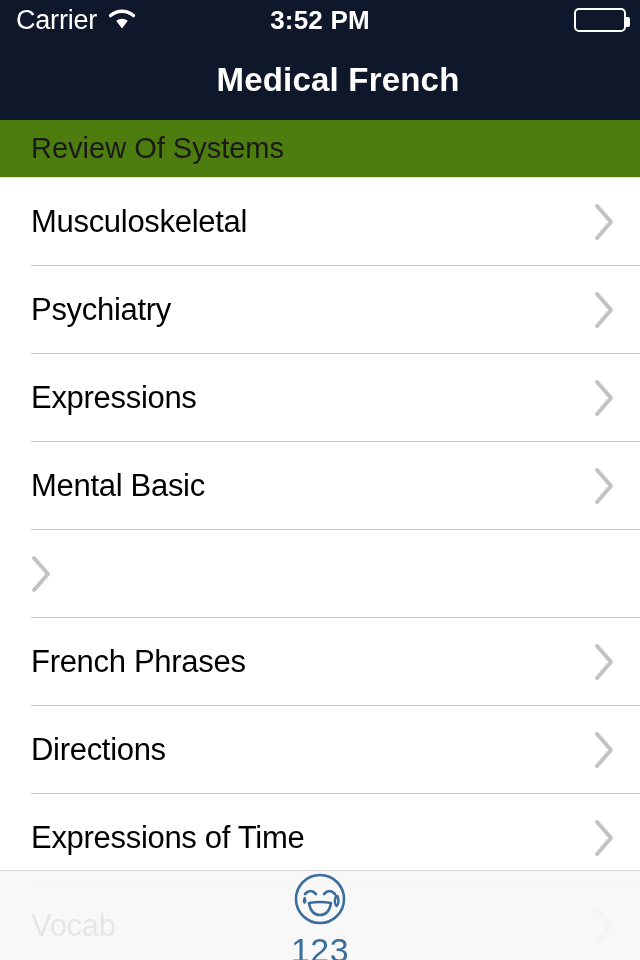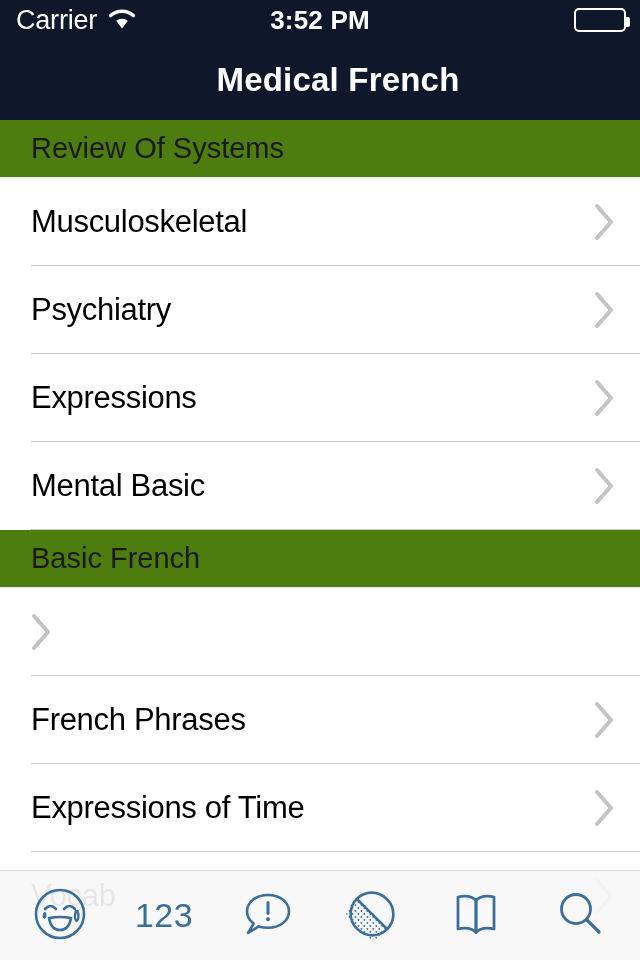--- a/index.html
+++ b/index.html
@@ -110,20 +110,21 @@
   .toolbar {
     position:absolute;
     left:0; right:0; bottom:0;
     height:90px;
     background:rgba(248,248,248,0.93);
     border-top:1px solid #d8d8d8;
     display:flex; align-items:center;
     justify-content:space-around;
     padding:0 8px;
     z-index:10;
+    flex-direction:column;
   }
   .tb-item {
     flex:1 1 0;
     display:flex; align-items:center; justify-content:center;
     height:90px;
     color:#3b6e9c;
   }
   .tb-num {
     font-size:34px;
     color:#3b6e9c;
@@ -191,31 +192,39 @@
       </div>
       <div class="row">
         <span class="row-label">Mental Basic</span>
         <span>
           <svg class="chevron" viewBox="0 0 22 38">
             <path d="M3 3 L17 19 L3 35" stroke="#c2c2c7" stroke-width="4" fill="none" stroke-linecap="round" stroke-linejoin="round"></path>
           </svg>
         </span>
         <div class="row-sep"></div>
       </div>
-      <div class="section-header">Basic French</div>
       <div class="row">
         <span>
           <svg class="chevron" viewBox="0 0 22 38">
             <path d="M3 3 L17 19 L3 35" stroke="#c2c2c7" stroke-width="4" fill="none" stroke-linecap="round" stroke-linejoin="round"></path>
           </svg>
         </span>
         <div class="row-sep"></div>
       </div>
       <div class="row">
         <span class="row-label">French Phrases</span>
+        <span>
+          <svg class="chevron" viewBox="0 0 22 38">
+            <path d="M3 3 L17 19 L3 35" stroke="#c2c2c7" stroke-width="4" fill="none" stroke-linecap="round" stroke-linejoin="round"></path>
+          </svg>
+        </span>
+        <div class="row-sep"></div>
+      </div>
+      <div class="row">
+        <span class="row-label">Directions</span>
         <span>
           <svg class="chevron" viewBox="0 0 22 38">
             <path d="M3 3 L17 19 L3 35" stroke="#c2c2c7" stroke-width="4" fill="none" stroke-linecap="round" stroke-linejoin="round"></path>
           </svg>
         </span>
         <div class="row-sep"></div>
       </div>
       <div class="row">
         <span class="row-label">Expressions of Time</span>
         <span>

